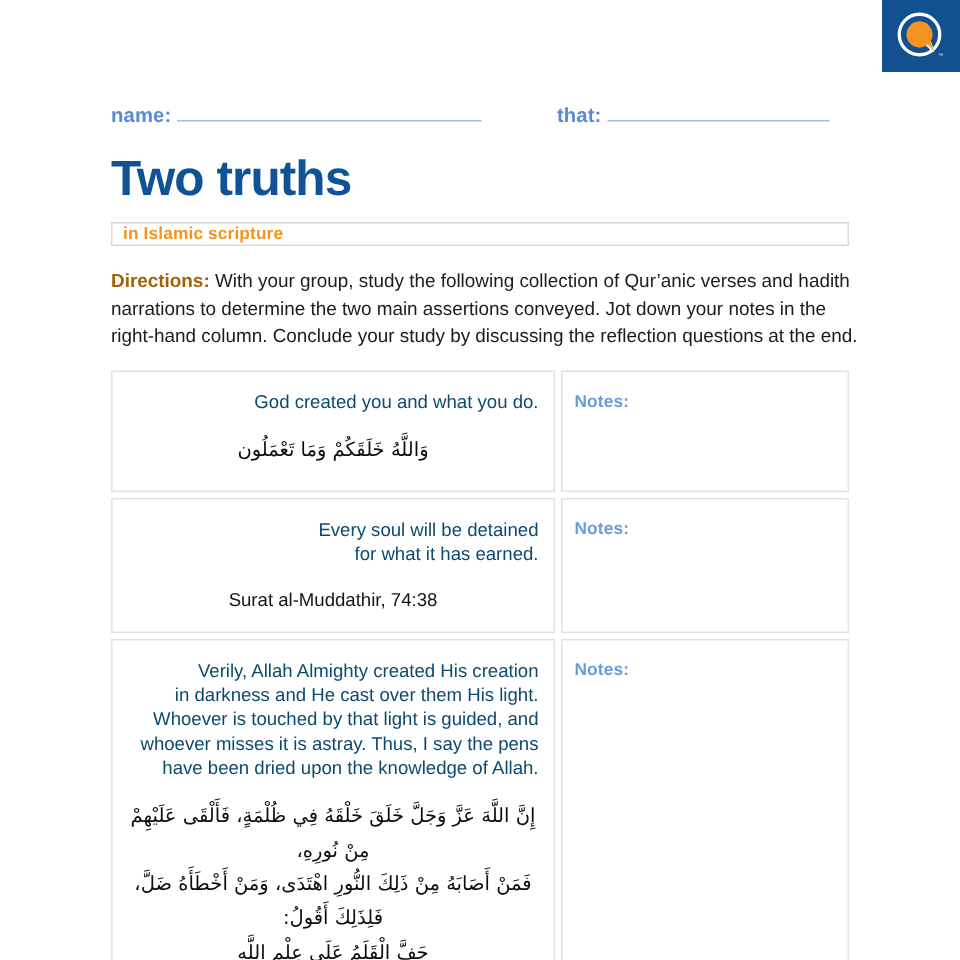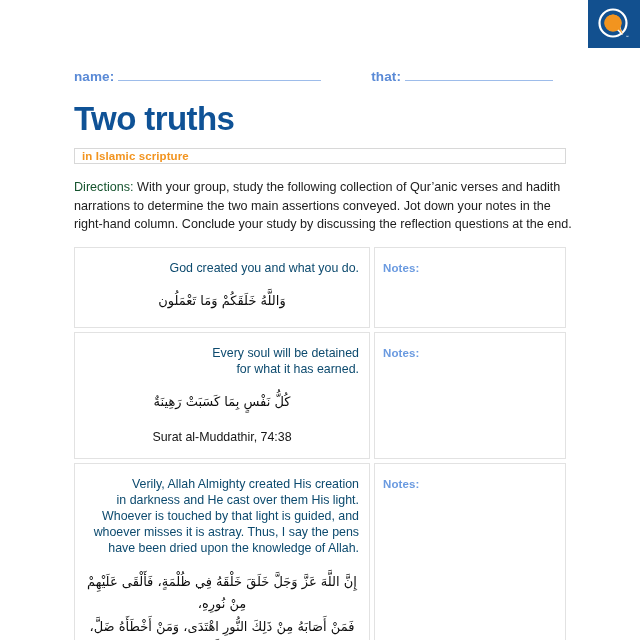--- a/index.html
+++ b/index.html
@@ -88,22 +88,22 @@
 
   
   .directions {
     margin-top: 14px;
     font-size: 12.6px;
     line-height: 1.45;
     color: #1c1c1c;
     width: 500px;
   }
   .directions-label {
-    color: #14532d;
-    font-weight: normal;
+    color: #a16207;
+    font-weight: bold;
   }
 
   
   .verse-table {
     margin-top: 14px;
     display: flex;
     flex-direction: column;
     gap: 4px;
   }
   .verse-row {
@@ -199,21 +199,20 @@
       </div>
       <div class="notes-cell">
         <span class="notes-label">Notes:</span>
       </div>
     </div>
 
     <div class="verse-row">
       <div class="verse-cell">
         <div class="verse-en" style="white-space: pre-line;">Every soul will be detained
 for what it has earned.</div>
-        <div class="verse-ar" style="white-space: pre-line;">كُلُّ نَفْسٍ بِمَا كَسَبَتْ رَهِينَةٌ</div>
         <div class="verse-src">Surat al-Muddathir, 74:38</div>
       </div>
       <div class="notes-cell">
         <span class="notes-label">Notes:</span>
       </div>
     </div>
 
     <div class="verse-row">
       <div class="verse-cell">
         <div class="verse-en" style="white-space: pre-line;">Verily, Allah Almighty created His creation

